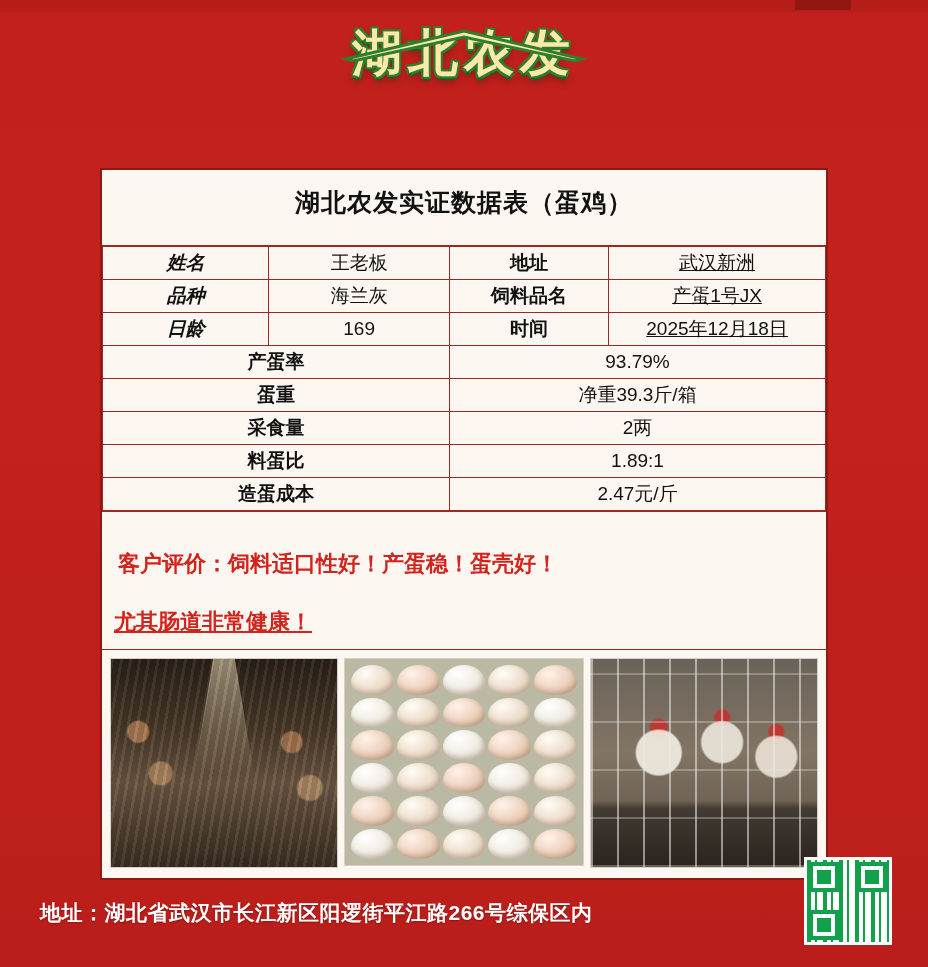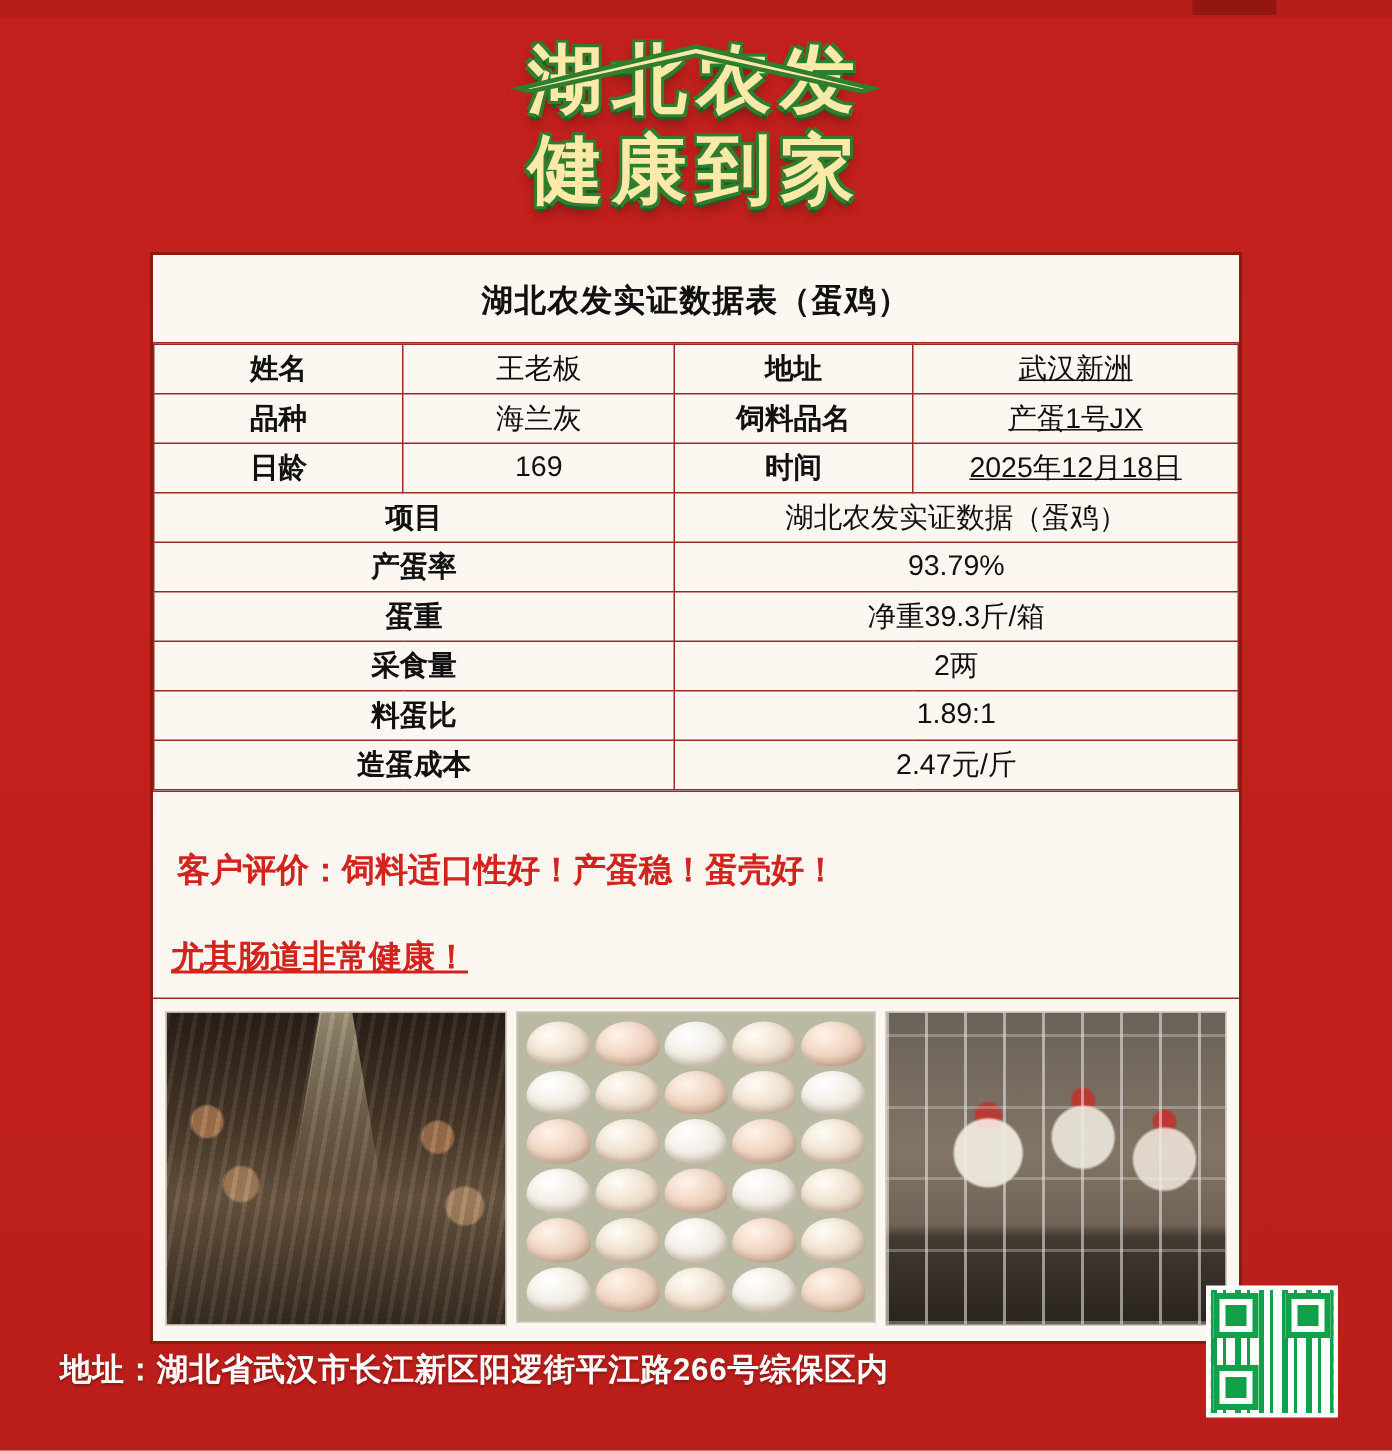--- a/index.html
+++ b/index.html
@@ -81,45 +81,45 @@
     position: absolute;
     left: 100px;
     top: 168px;
     width: 728px;
     background: #fdf7f1;
     border: 2px solid #8b1a15;
     box-sizing: border-box;
   }
   .card-title {
     text-align: center;
-    font-size: 21px;
+    font-size: 25px;
     font-weight: bold;
     color: #111;
-    padding: 16px 0 14px;
+    padding: 16px 0 26px;
     border-bottom: 1.5px solid #9a2a22;
     letter-spacing: 1px;
   }
   table.data {
     width: 100%;
     border-collapse: collapse;
     table-layout: fixed;
   }
   table.data td {
     border: 1.2px solid #9a2a22;
     height: 33px;
     font-size: 19px;
     color: #111;
     text-align: center;
     padding: 1px 4px;
     box-sizing: border-box;
     white-space: nowrap;
   }
   td.lbl { font-weight: bold; }
   td.val { font-weight: normal; }
-  .c1 { width: 23%; }
+  .c1 { width: 23%; font-style: italic; }
   .c2 { width: 25%; }
   .c3 { width: 22%; }
   .c4 { width: 30%; text-decoration: underline; }
 
   
   .comment {
     border-top: 1.5px solid #9a2a22;
     padding: 9px 12px 11px;
     background: #fdf7f1;
   }
@@ -268,21 +268,20 @@
 
   <div class="top-bar">
     <div class="top-bar-chip"></div>
   </div>
 
   <div class="header">
     <svg class="logo-roof" viewBox="0 0 250 34">
       <path d="M125 3 L243 31 L236 33 L125 9 L14 33 L7 31 Z" fill="#ffe9a8" stroke="#2f7d2f" stroke-width="3"></path>
     </svg>
     <div class="logo-line logo-line-1">湖北农发</div>
-    <div class="logo-line logo-line-2">健康到家</div>
   </div>
 
   <div class="card">
 
     <div class="card-title">湖北农发实证数据表（蛋鸡）</div>
 
     <table class="data">
       <tbody>
         <tr>
           <td class="lbl c1">姓名</td>
@@ -294,24 +293,20 @@
           <td class="lbl c1">品种</td>
           <td class="val c2">海兰灰</td>
           <td class="lbl c3">饲料品名</td>
           <td class="val c4">产蛋1号JX</td>
         </tr>
         <tr>
           <td class="lbl c1">日龄</td>
           <td class="val c2">169</td>
           <td class="lbl c3">时间</td>
           <td class="val c4">2025年12月18日</td>
-        </tr>
-        <tr>
-          <td class="lbl" colspan="2">项目</td>
-          <td class="val" colspan="2">湖北农发实证数据（蛋鸡）</td>
         </tr>
         <tr>
           <td class="lbl" colspan="2">产蛋率</td>
           <td class="val" colspan="2">93.79%</td>
         </tr>
         <tr>
           <td class="lbl" colspan="2">蛋重</td>
           <td class="val" colspan="2">净重39.3斤/箱</td>
         </tr>
         <tr>

